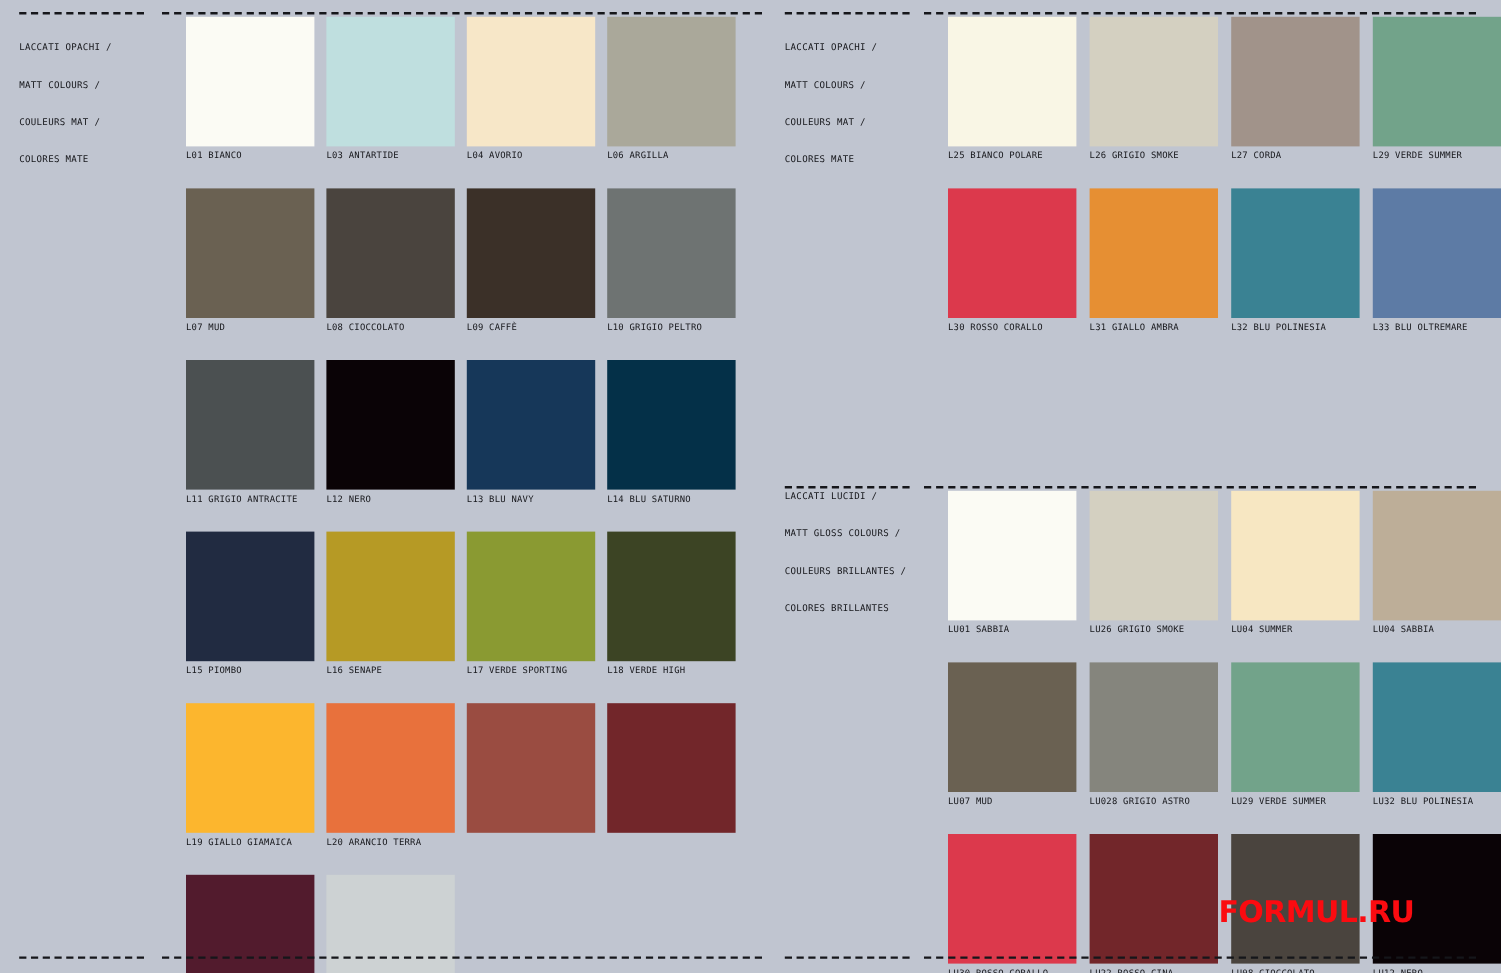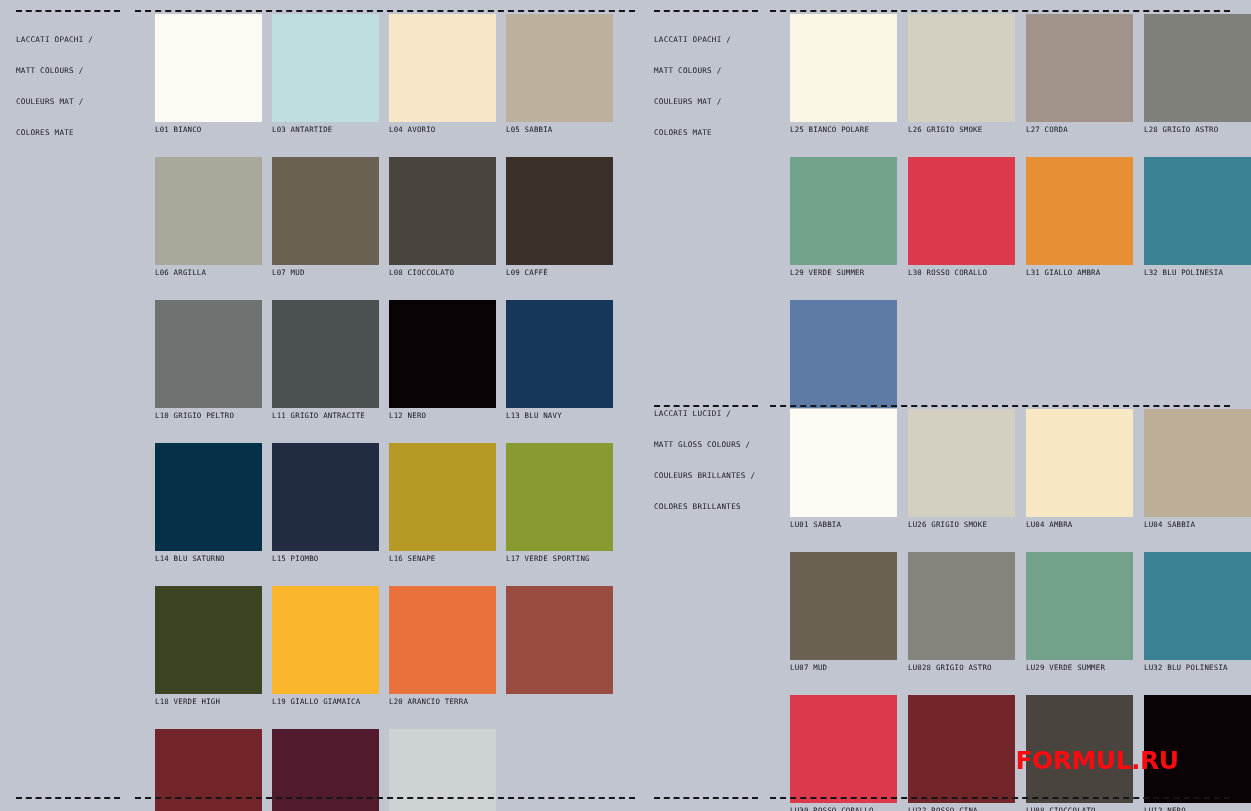--- a/index.html
+++ b/index.html
@@ -121,24 +121,20 @@
         </div>
         <div class="cell">
           <span class="chip" style="background: rgb(191, 223, 223);"></span>
           <span class="chip-label">L03 ANTARTIDE</span>
         </div>
         <div class="cell">
           <span class="chip" style="background: rgb(247, 231, 200);"></span>
           <span class="chip-label">L04 AVORIO</span>
         </div>
         <div class="cell">
-          <span class="chip" style="background: rgb(189, 176, 156);"></span>
-          <span class="chip-label">L05 SABBIA</span>
-        </div>
-        <div class="cell">
           <span class="chip" style="background: rgb(170, 168, 154);"></span>
           <span class="chip-label">L06 ARGILLA</span>
         </div>
         <div class="cell">
           <span class="chip" style="background: rgb(106, 97, 82);"></span>
           <span class="chip-label">L07 MUD</span>
         </div>
         <div class="cell">
           <span class="chip" style="background: rgb(74, 68, 62);"></span>
           <span class="chip-label">L08 CIOCCOLATO</span>
@@ -228,24 +224,20 @@
         </div>
         <div class="cell">
           <span class="chip" style="background: rgb(212, 208, 193);"></span>
           <span class="chip-label">L26 GRIGIO SMOKE</span>
         </div>
         <div class="cell">
           <span class="chip" style="background: rgb(161, 147, 138);"></span>
           <span class="chip-label">L27 CORDA</span>
         </div>
         <div class="cell">
-          <span class="chip" style="background: rgb(126, 128, 121);"></span>
-          <span class="chip-label">L28 GRIGIO ASTRO</span>
-        </div>
-        <div class="cell">
           <span class="chip" style="background: rgb(114, 163, 138);"></span>
           <span class="chip-label">L29 VERDE SUMMER</span>
         </div>
         <div class="cell">
           <span class="chip" style="background: rgb(220, 57, 76);"></span>
           <span class="chip-label">L30 ROSSO CORALLO</span>
         </div>
         <div class="cell">
           <span class="chip" style="background: rgb(230, 143, 51);"></span>
           <span class="chip-label">L31 GIALLO AMBRA</span>
@@ -274,21 +266,21 @@
         <div class="cell">
           <span class="chip" style="background: rgb(251, 251, 244);"></span>
           <span class="chip-label">LU01 SABBIA</span>
         </div>
         <div class="cell">
           <span class="chip" style="background: rgb(212, 208, 193);"></span>
           <span class="chip-label">LU26 GRIGIO SMOKE</span>
         </div>
         <div class="cell">
           <span class="chip" style="background: rgb(247, 231, 194);"></span>
-          <span class="chip-label">LU04 AMBRA</span>
+          <span class="chip-label">LU04 SUMMER</span>
         </div>
         <div class="cell">
           <span class="chip" style="background: rgb(189, 174, 152);"></span>
           <span class="chip-label">LU04 SABBIA</span>
         </div>
         <div class="cell">
           <span class="chip" style="background: rgb(106, 97, 82);"></span>
           <span class="chip-label">LU07 MUD</span>
         </div>
         <div class="cell">

